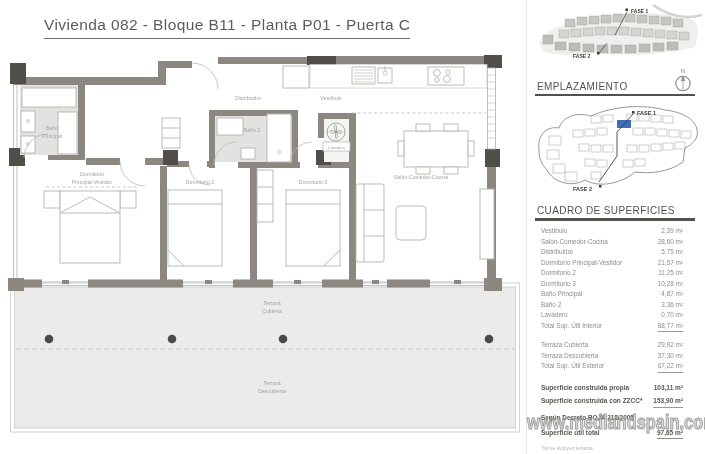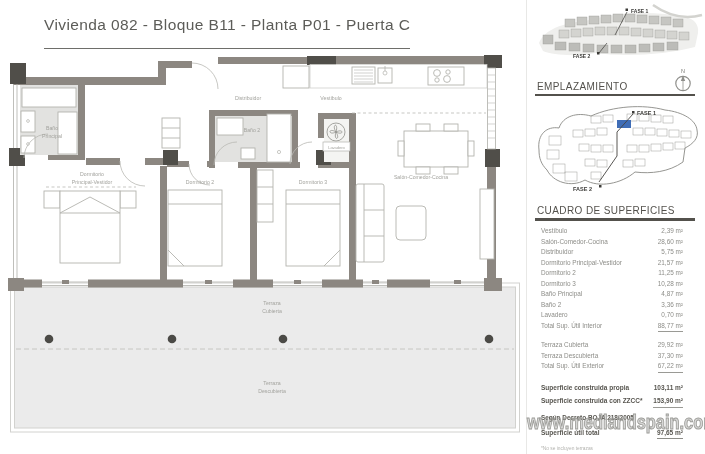--- a/index.html
+++ b/index.html
@@ -1,19 +1,19 @@
 <!DOCTYPE html>
 <html><head>
 <meta charset="utf-8">
 <style>
   html,body{margin:0;padding:0;background:#fff;}
   .stage{position:relative;width:705px;height:454px;background:#fff;overflow:hidden;
          font-family:"Liberation Sans",sans-serif;}
   .page-title{position:absolute;left:44px;top:16px;font-size:15.5px;letter-spacing:.4px;
-    color:#5c5c58;padding-bottom:14px;border-bottom:1.4px solid #6e6e6a;z-index:3;}
+    color:#5c5c58;padding-bottom:4px;border-bottom:1.4px solid #6e6e6a;z-index:3;}
   svg{position:absolute;}
   svg text{font-family:"Liberation Sans",sans-serif;}
   .plan-svg{left:0;top:0;}
   .sidebar{position:absolute;left:526px;top:0;width:206px;height:454px;}
   .v-sep{position:absolute;left:0;top:0;width:1px;height:454px;background:#e8e8e6;}
   .render-svg{left:9px;top:3px;}
   .compass-svg{left:144px;top:66px;}
   .plan2-svg{left:7px;top:100px;}
   .sec-title{position:absolute;font-size:10px;color:#53514c;letter-spacing:.4px;}
   .sec-title.emplaz{left:11px;top:81px;}

